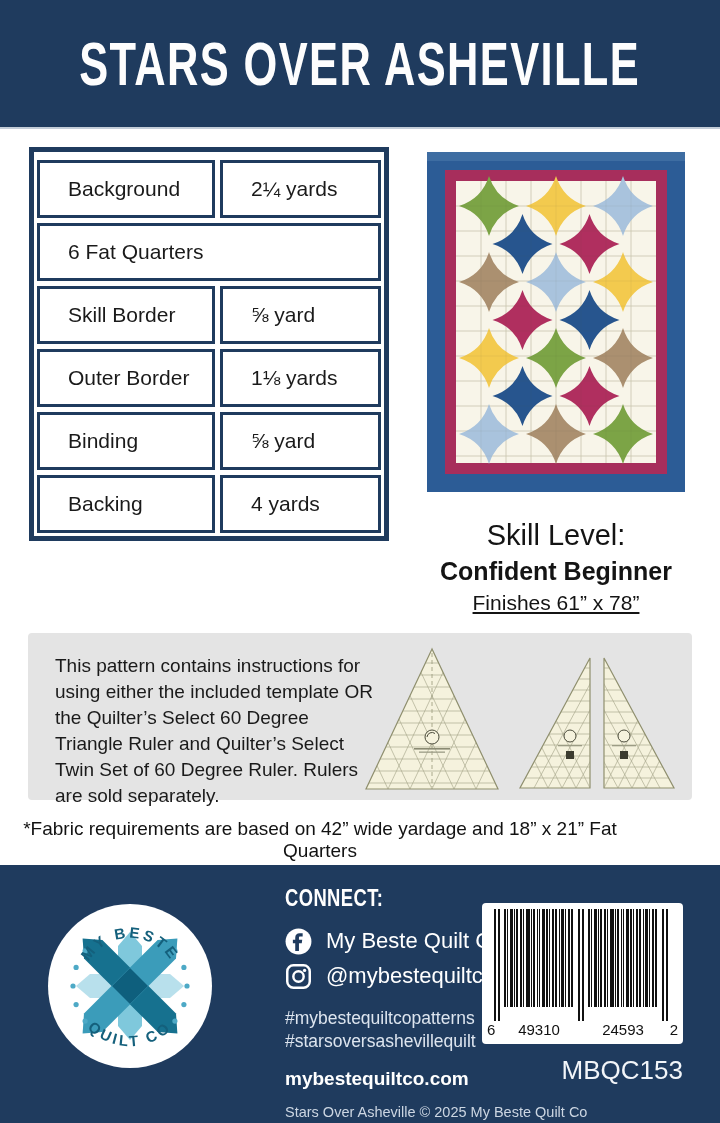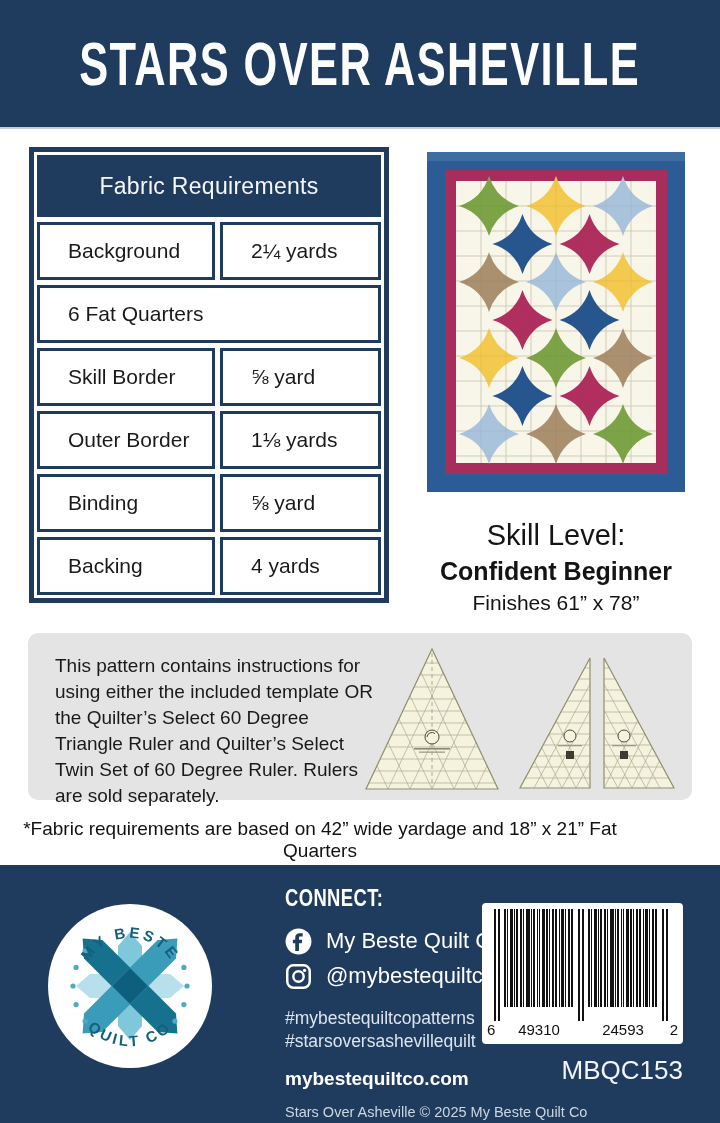--- a/index.html
+++ b/index.html
@@ -28,23 +28,23 @@
     padding-left:28px;font-size:21px;color:#1a1a1a;box-sizing:border-box;text-align:right;}
   .fab-cell.label{width:178px;margin-right:5px;}
   .fab-cell.value{flex:1;}
   
   .quilt{position:absolute;left:427px;top:152px;width:258px;height:340px;}
   .quilt svg{display:block;}
   
   .skill{position:absolute;left:420px;top:519px;width:272px;text-align:center;color:#141414;}
   .skill-label{font-size:29px;}
   .skill-level{font-size:25px;font-weight:700;margin-top:5px;}
-  .skill-finish{font-size:21px;margin-top:5px;}
-  
-  .infobox{position:absolute;left:28px;top:633px;width:664px;height:167px;background:#e4e4e4;border-radius:10px;}
+  .skill-finish{font-size:21px;margin-top:5px;text-decoration:underline;}
+  
+  .infobox{position:absolute;left:28px;top:633px;width:664px;height:167px;background:#e4e4e4;border-radius:4px;}
   .info-text{position:absolute;left:27px;top:20px;width:322px;font-size:19px;line-height:1.37;color:#1a1a1a;}
   .ruler-left{position:absolute;left:334px;top:12px;}
   .ruler-twin{position:absolute;left:484px;top:19px;}
   
   .footnote{position:absolute;left:0;top:818px;width:640px;text-align:center;font-size:19px;color:#121212;}
   
   .footer{position:absolute;left:0;top:865px;width:720px;height:258px;background:var(--navy);color:#ffffff;}
   .logo{position:absolute;left:44px;top:35px;width:172px;height:172px;}
   .connect{position:absolute;left:285px;top:20px;width:380px;}
   .connect-heading{font-size:23px;font-weight:700;letter-spacing:.5px;
@@ -61,21 +61,20 @@
 </head>
 <body>
 
 <div class="page">
 
   <div class="header">
     <div class="header-title">STARS OVER ASHEVILLE</div>
   </div>
 
   <div class="fab-table">
-    <div class="fab-title">Fabric Requirements</div>
     <div id="fab-body">
         <div class="fab-row">
           <div class="fab-cell label">Background</div>
           <div class="fab-cell value">2¼ yards</div>
         </div>
         <div class="fab-row">
           <div class="fab-cell value">6 Fat Quarters</div>
         </div>
         <div class="fab-row">
           <div class="fab-cell label">Skill Border</div>

